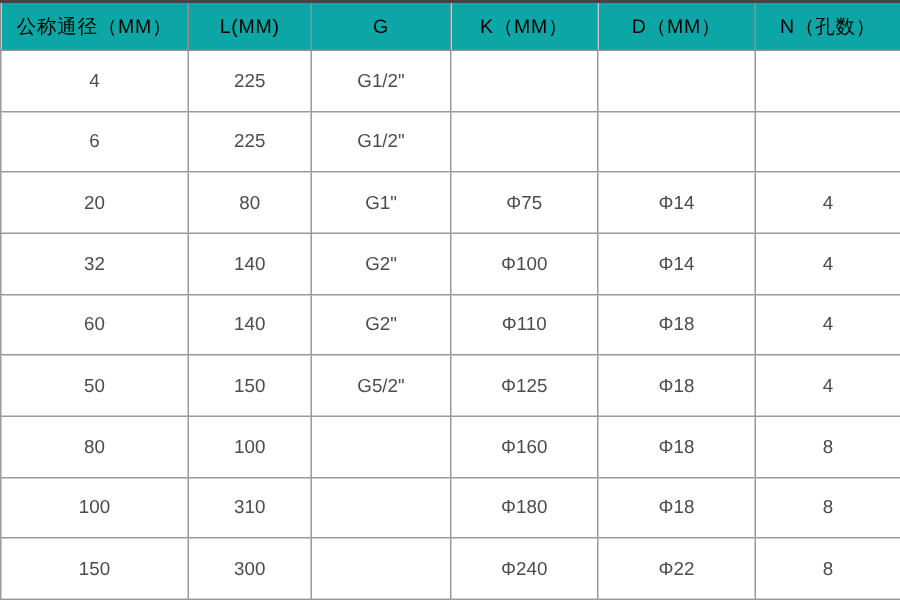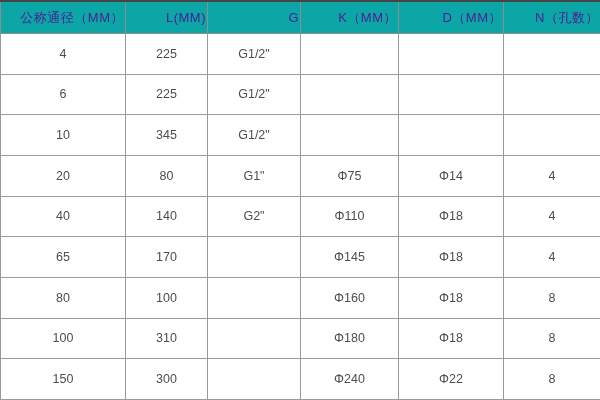--- a/index.html
+++ b/index.html
@@ -13,26 +13,26 @@
   table.spec-table {
     width: 600px;
     height: 400px;
     border-collapse: collapse;
     table-layout: fixed;
     border: 1px solid #8f8f8f;
     border-top: 2px solid #454545;
   }
   table.spec-table th {
     background: #0ca6a6;
-    color: #4c1d95;
+    color: #000000;
     font-size: 13px;
     font-weight: normal;
     height: 29px;
     border: 1px solid #8f8f8f;
-    text-align: right;
+    text-align: center;
     vertical-align: middle;
     letter-spacing: 0.5px;
     overflow: hidden;
     white-space: nowrap;
   }
   table.spec-table td {
     background: #ffffff;
     color: #4d4d4d;
     font-size: 12.5px;
     border: 1px solid #9a9a9a;
@@ -76,48 +76,48 @@
       </tr>
       <tr>
         <td>6</td>
         <td>225</td>
         <td>G1/2"</td>
         <td></td>
         <td></td>
         <td></td>
       </tr>
       <tr>
-        <td>10</td>
-        <td>345</td>
-        <td>G1/2"</td>
-        <td></td>
-        <td></td>
-        <td></td>
-      </tr>
-      <tr>
         <td>20</td>
         <td>80</td>
         <td>G1"</td>
         <td>Φ75</td>
         <td>Φ14</td>
         <td>4</td>
       </tr>
       <tr>
-        <td>40</td>
+        <td>32</td>
+        <td>140</td>
+        <td>G2"</td>
+        <td>Φ100</td>
+        <td>Φ14</td>
+        <td>4</td>
+      </tr>
+      <tr>
+        <td>60</td>
         <td>140</td>
         <td>G2"</td>
         <td>Φ110</td>
         <td>Φ18</td>
         <td>4</td>
       </tr>
       <tr>
-        <td>65</td>
-        <td>170</td>
-        <td></td>
-        <td>Φ145</td>
+        <td>50</td>
+        <td>150</td>
+        <td>G5/2"</td>
+        <td>Φ125</td>
         <td>Φ18</td>
         <td>4</td>
       </tr>
       <tr>
         <td>80</td>
         <td>100</td>
         <td></td>
         <td>Φ160</td>
         <td>Φ18</td>
         <td>8</td>

